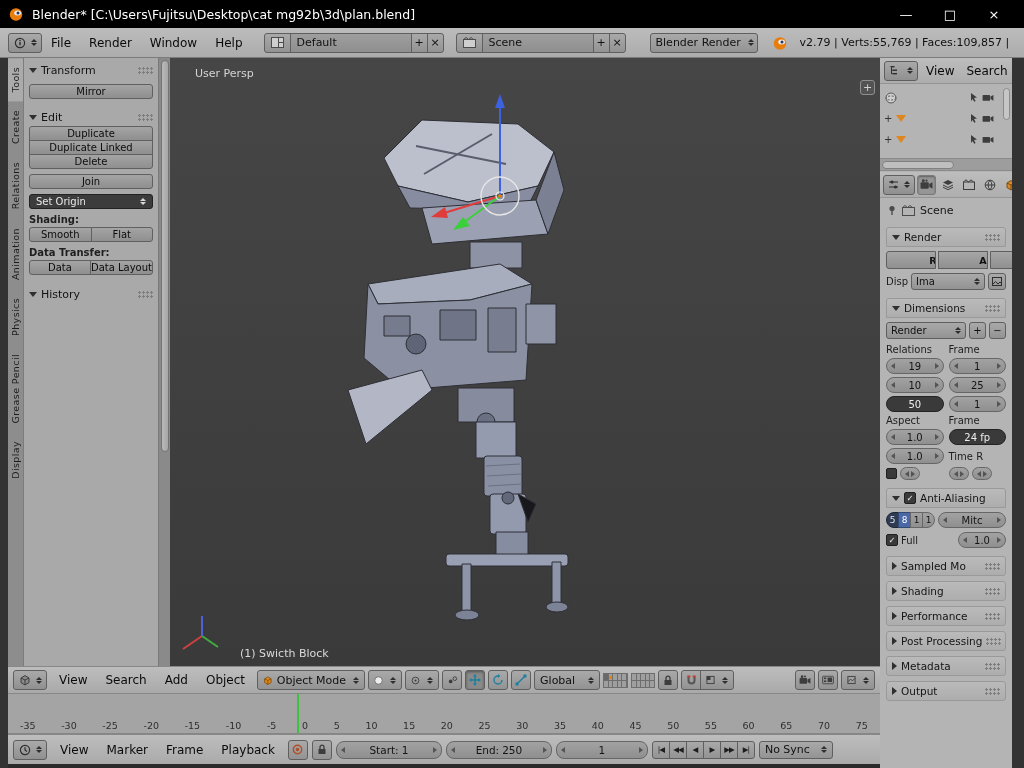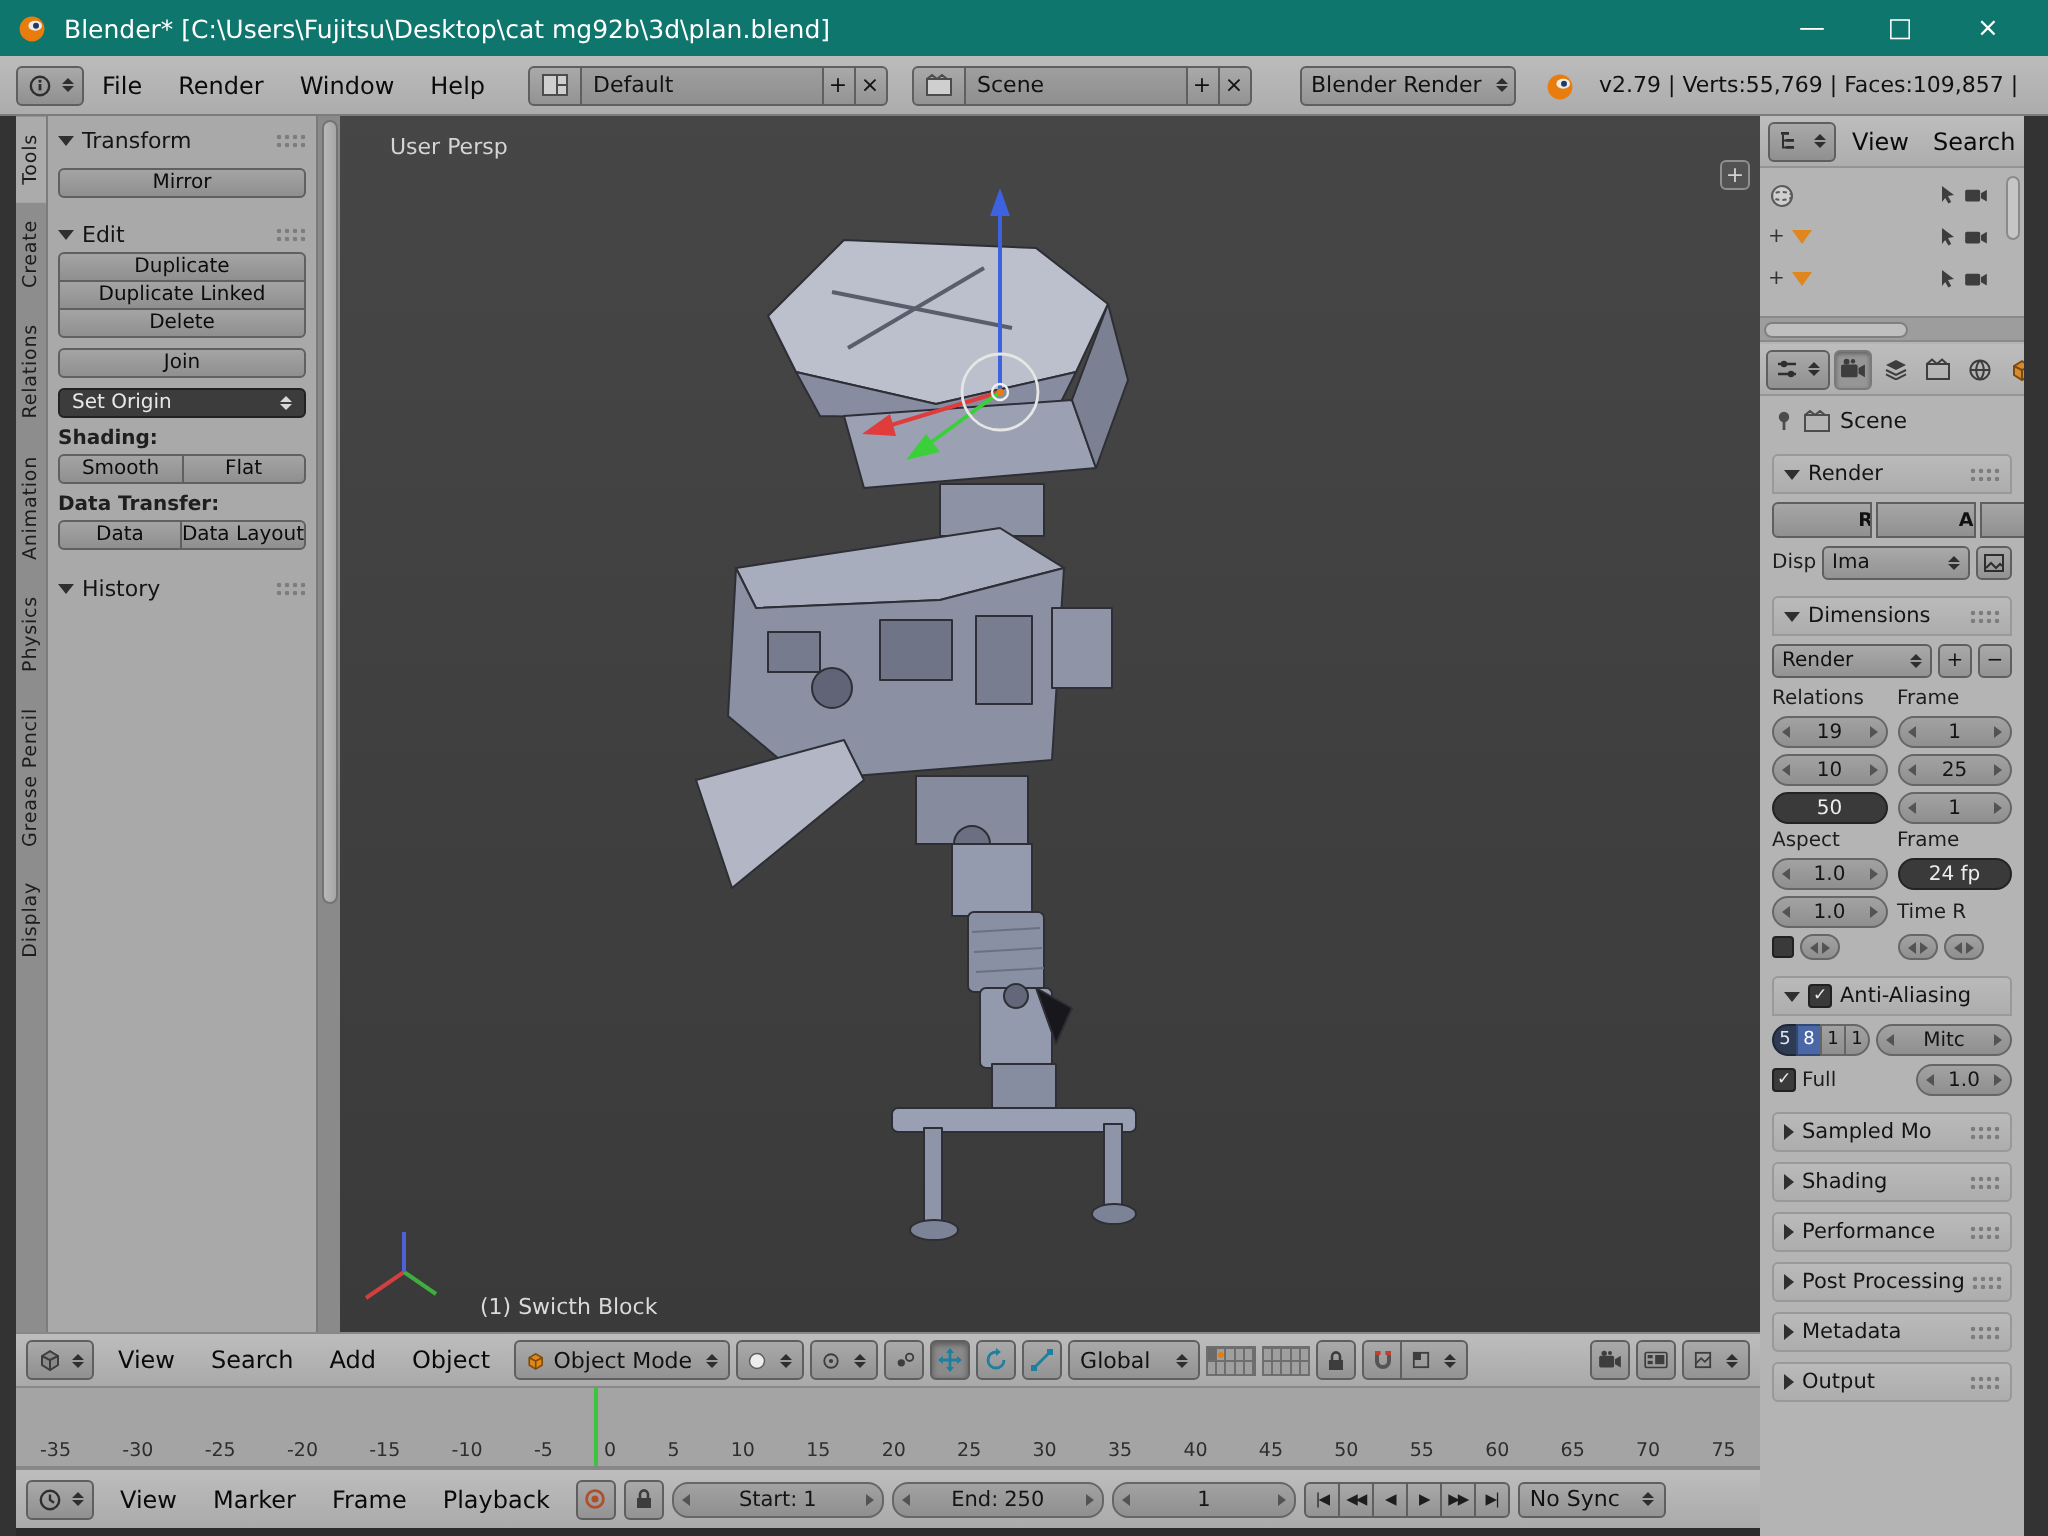--- a/index.html
+++ b/index.html
@@ -1,20 +1,20 @@
 <!DOCTYPE html>
 <html><head>
 <meta charset="utf-8">
 <style>
 *{margin:0;padding:0;box-sizing:border-box;font-family:"DejaVu Sans",sans-serif;}
 html,body{background:#222;}
 .screen{position:relative;width:1024px;height:768px;background:#2b2b2b;overflow:hidden;font-size:11px;color:#111;user-select:none;}
 
 
-.titlebar{position:absolute;left:0;top:0;width:1024px;height:28px;background:#0f766e;display:flex;align-items:center;padding:0 8px;gap:8px;}
+.titlebar{position:absolute;left:0;top:0;width:1024px;height:28px;background:#000000;display:flex;align-items:center;padding:0 8px;gap:8px;}
 .wtitle{color:#fff;font-size:12.5px;white-space:nowrap;}
 .winbtns{margin-left:auto;display:flex;}
 .winbtn{color:#fff;width:44px;height:28px;display:flex;align-items:center;justify-content:center;font-size:13px;cursor:default;}
 
 
 .ud{display:inline-flex;flex-direction:column;gap:1px;margin-left:3px;}
 .ud i{display:block;width:0;height:0;border-left:3px solid transparent;border-right:3px solid transparent;}
 .ud .u{border-bottom:3.5px solid #2e2e2e;}
 .ud .d{border-top:3.5px solid #2e2e2e;}
 .ud.light .u{border-bottom-color:#d8d8d8;}

